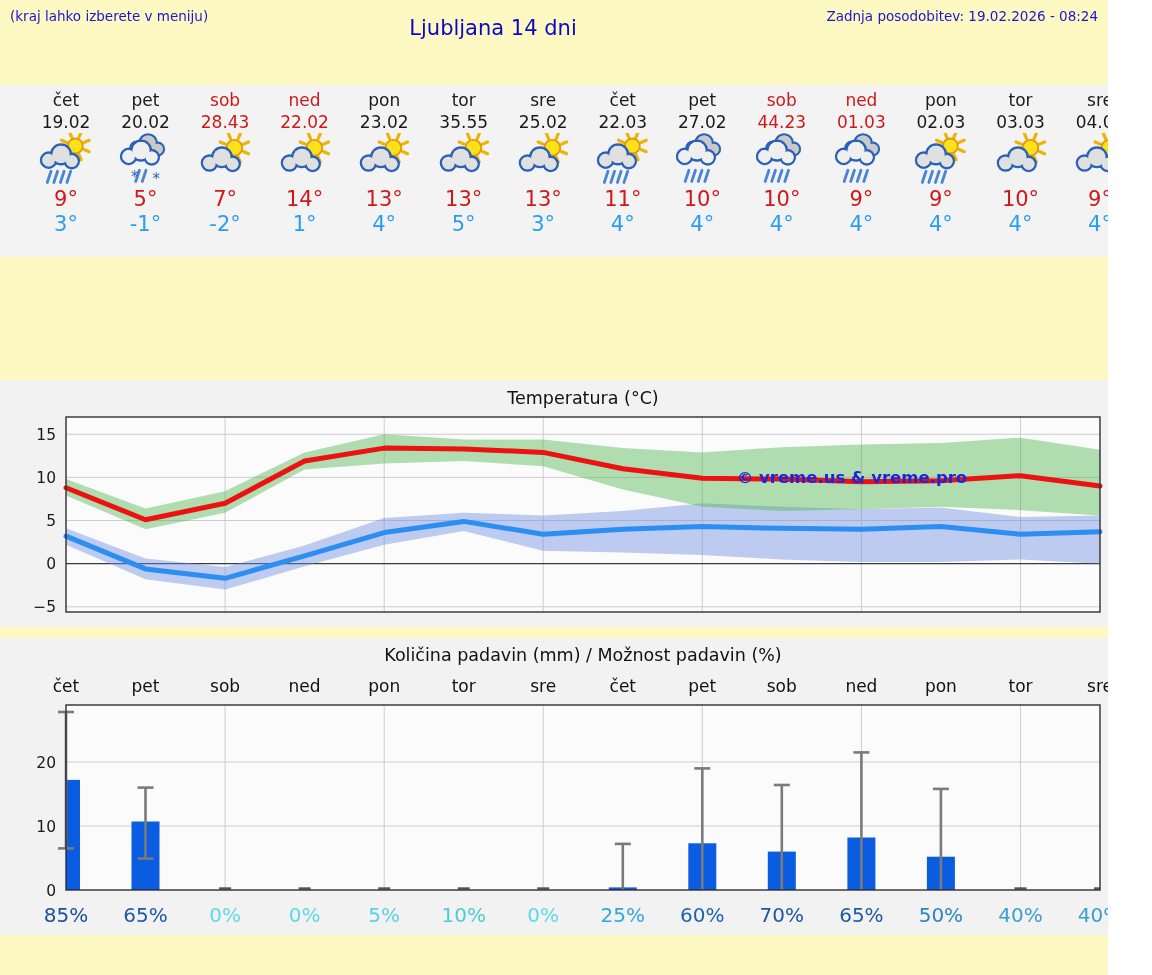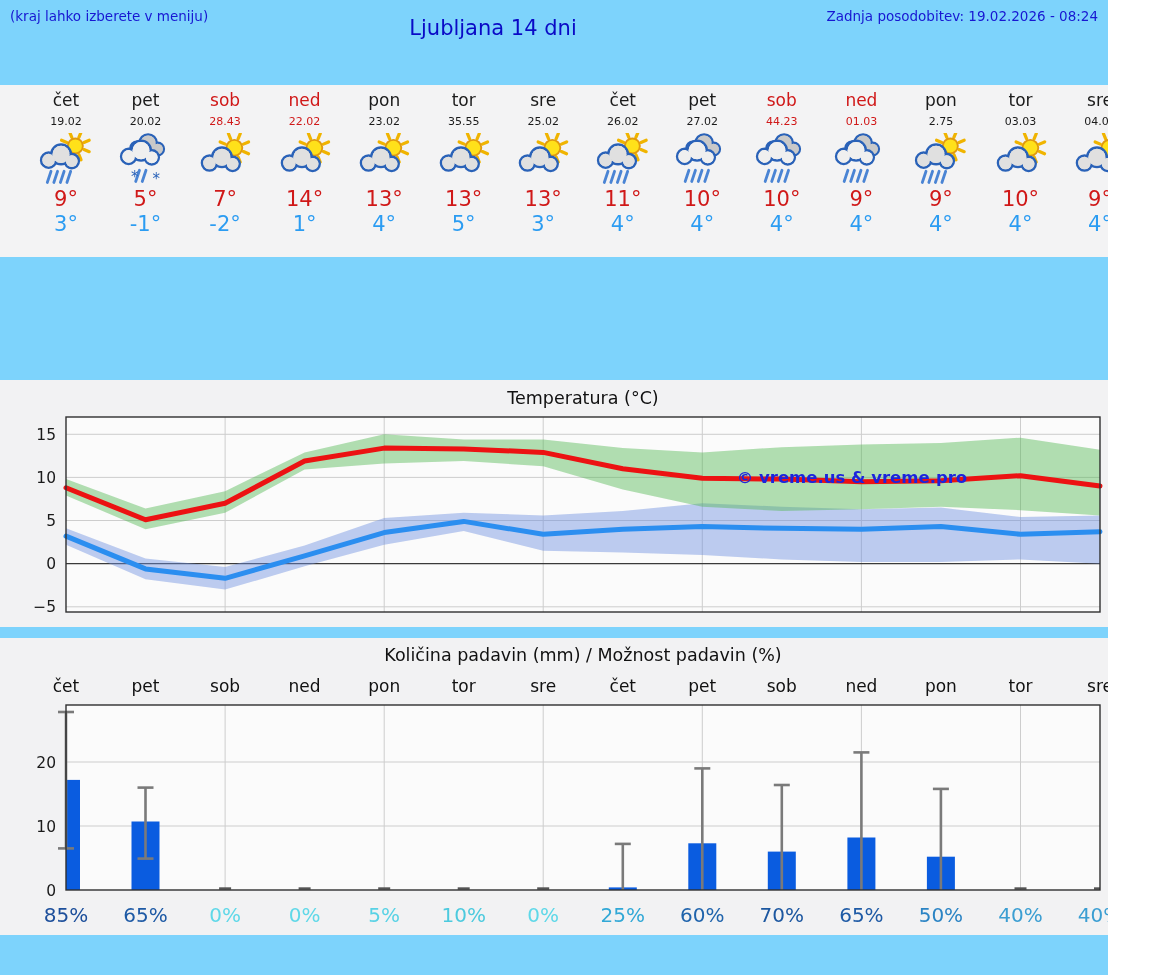--- a/index.html
+++ b/index.html
@@ -1,25 +1,25 @@
 <!DOCTYPE html>
 <html><head>
 <meta charset="utf-8">
 <style>
   *{margin:0;padding:0;box-sizing:border-box}
   html,body{background:#fff}
   body{font-family:"DejaVu Sans","Liberation Sans",sans-serif}
-  .page{position:relative;width:1108px;height:975px;background:#7dd3fc;overflow:hidden}
+  .page{position:relative;width:1108px;height:975px;background:#fef9c3;overflow:hidden}
   .menu-hint{position:absolute;left:10px;top:8px;font-size:13.5px;color:#1717d2;text-decoration:none;cursor:pointer}
   .page-title{position:absolute;left:493px;top:16px;transform:translateX(-50%);font-size:21px;color:#0a0ac6;white-space:nowrap}
   .last-update{position:absolute;right:10px;top:8px;font-size:13.5px;color:#1717d2;white-space:nowrap}
   .forecast-strip{position:absolute;left:0;top:85px;width:1152px;height:172px;background:#f3f3f4}
   .forecast-day{position:absolute;top:5px;width:84px;text-align:center}
   .day-name{font-size:17px;line-height:21px}
-  .day-date{font-size:11px;line-height:22px}
+  .day-date{font-size:17px;line-height:22px}
   .day-icon{display:block;margin:0 auto;width:58px;height:54px}
   .temp-high{font-size:21px;line-height:25px;margin-top:0}
   .temp-low{font-size:21px;line-height:25px}
   svg.chart{position:absolute;left:0;display:block}
   #temp-chart{top:380px}
   #precip-chart{top:638px}
   svg text{font-family:"DejaVu Sans","Liberation Sans",sans-serif}
 </style>
 </head>
 <body>
@@ -207,21 +207,21 @@
             <circle cx="11" cy="17" r="7.1" fill="#e0e0e0"></circle>
             <circle cx="25" cy="10.5" r="9.6" fill="#e0e0e0"></circle>
             <circle cx="37" cy="18" r="6.6" fill="#e0e0e0"></circle>
           </g>
         </svg>
         <div class="temp-high" style="color:#d01818">13°</div>
         <div class="temp-low" style="color:#2b9cf2">3°</div>
       </div>
       <div class="forecast-day" style="left: 580.8px;">
         <div class="day-name" style="color:#1a1a1a">čet</div>
-        <div class="day-date" style="color:#1a1a1a">26.02</div>
+        <div class="day-date" style="color:#1a1a1a">22.03</div>
         <svg class="day-icon" viewBox="0 0 62 56">
           <line x1="50.2" y1="16.8" x2="55.8" y2="19.1" stroke="#f0b400" stroke-width="3.4" stroke-linecap="round"></line>
           <line x1="44.8" y1="22.2" x2="47.1" y2="27.8" stroke="#f0b400" stroke-width="3.4" stroke-linecap="round"></line>
           <line x1="37.2" y1="22.2" x2="34.9" y2="27.8" stroke="#f0b400" stroke-width="3.4" stroke-linecap="round"></line>
           <line x1="31.8" y1="16.8" x2="26.2" y2="19.1" stroke="#f0b400" stroke-width="3.4" stroke-linecap="round"></line>
           <line x1="31.8" y1="9.2" x2="26.2" y2="6.9" stroke="#f0b400" stroke-width="3.4" stroke-linecap="round"></line>
           <line x1="37.2" y1="3.8" x2="34.9" y2="-1.8" stroke="#f0b400" stroke-width="3.4" stroke-linecap="round"></line>
           <line x1="44.8" y1="3.8" x2="47.1" y2="-1.8" stroke="#f0b400" stroke-width="3.4" stroke-linecap="round"></line>
           <line x1="50.2" y1="9.2" x2="55.8" y2="6.9" stroke="#f0b400" stroke-width="3.4" stroke-linecap="round"></line>
           <circle cx="41" cy="13" r="8" fill="#ffe11a" stroke="#e09a10" stroke-width="2"></circle>
@@ -320,21 +320,21 @@
           <line x1="17" y1="39" x2="13" y2="51" stroke="#4a84d4" stroke-width="3" stroke-linecap="round"></line>
           <line x1="24" y1="39" x2="20" y2="51" stroke="#4a84d4" stroke-width="3" stroke-linecap="round"></line>
           <line x1="31" y1="39" x2="27" y2="51" stroke="#4a84d4" stroke-width="3" stroke-linecap="round"></line>
           <line x1="38" y1="39" x2="34" y2="51" stroke="#4a84d4" stroke-width="3" stroke-linecap="round"></line>
         </svg>
         <div class="temp-high" style="color:#d01818">9°</div>
         <div class="temp-low" style="color:#2b9cf2">4°</div>
       </div>
       <div class="forecast-day" style="left: 898.9px;">
         <div class="day-name" style="color:#1a1a1a">pon</div>
-        <div class="day-date" style="color:#1a1a1a">2.75</div>
+        <div class="day-date" style="color:#1a1a1a">02.03</div>
         <svg class="day-icon" viewBox="0 0 62 56">
           <line x1="50.2" y1="16.8" x2="55.8" y2="19.1" stroke="#f0b400" stroke-width="3.4" stroke-linecap="round"></line>
           <line x1="44.8" y1="22.2" x2="47.1" y2="27.8" stroke="#f0b400" stroke-width="3.4" stroke-linecap="round"></line>
           <line x1="37.2" y1="22.2" x2="34.9" y2="27.8" stroke="#f0b400" stroke-width="3.4" stroke-linecap="round"></line>
           <line x1="31.8" y1="16.8" x2="26.2" y2="19.1" stroke="#f0b400" stroke-width="3.4" stroke-linecap="round"></line>
           <line x1="31.8" y1="9.2" x2="26.2" y2="6.9" stroke="#f0b400" stroke-width="3.4" stroke-linecap="round"></line>
           <line x1="37.2" y1="3.8" x2="34.9" y2="-1.8" stroke="#f0b400" stroke-width="3.4" stroke-linecap="round"></line>
           <line x1="44.8" y1="3.8" x2="47.1" y2="-1.8" stroke="#f0b400" stroke-width="3.4" stroke-linecap="round"></line>
           <line x1="50.2" y1="9.2" x2="55.8" y2="6.9" stroke="#f0b400" stroke-width="3.4" stroke-linecap="round"></line>
           <circle cx="41" cy="13" r="8" fill="#ffe11a" stroke="#e09a10" stroke-width="2"></circle>

